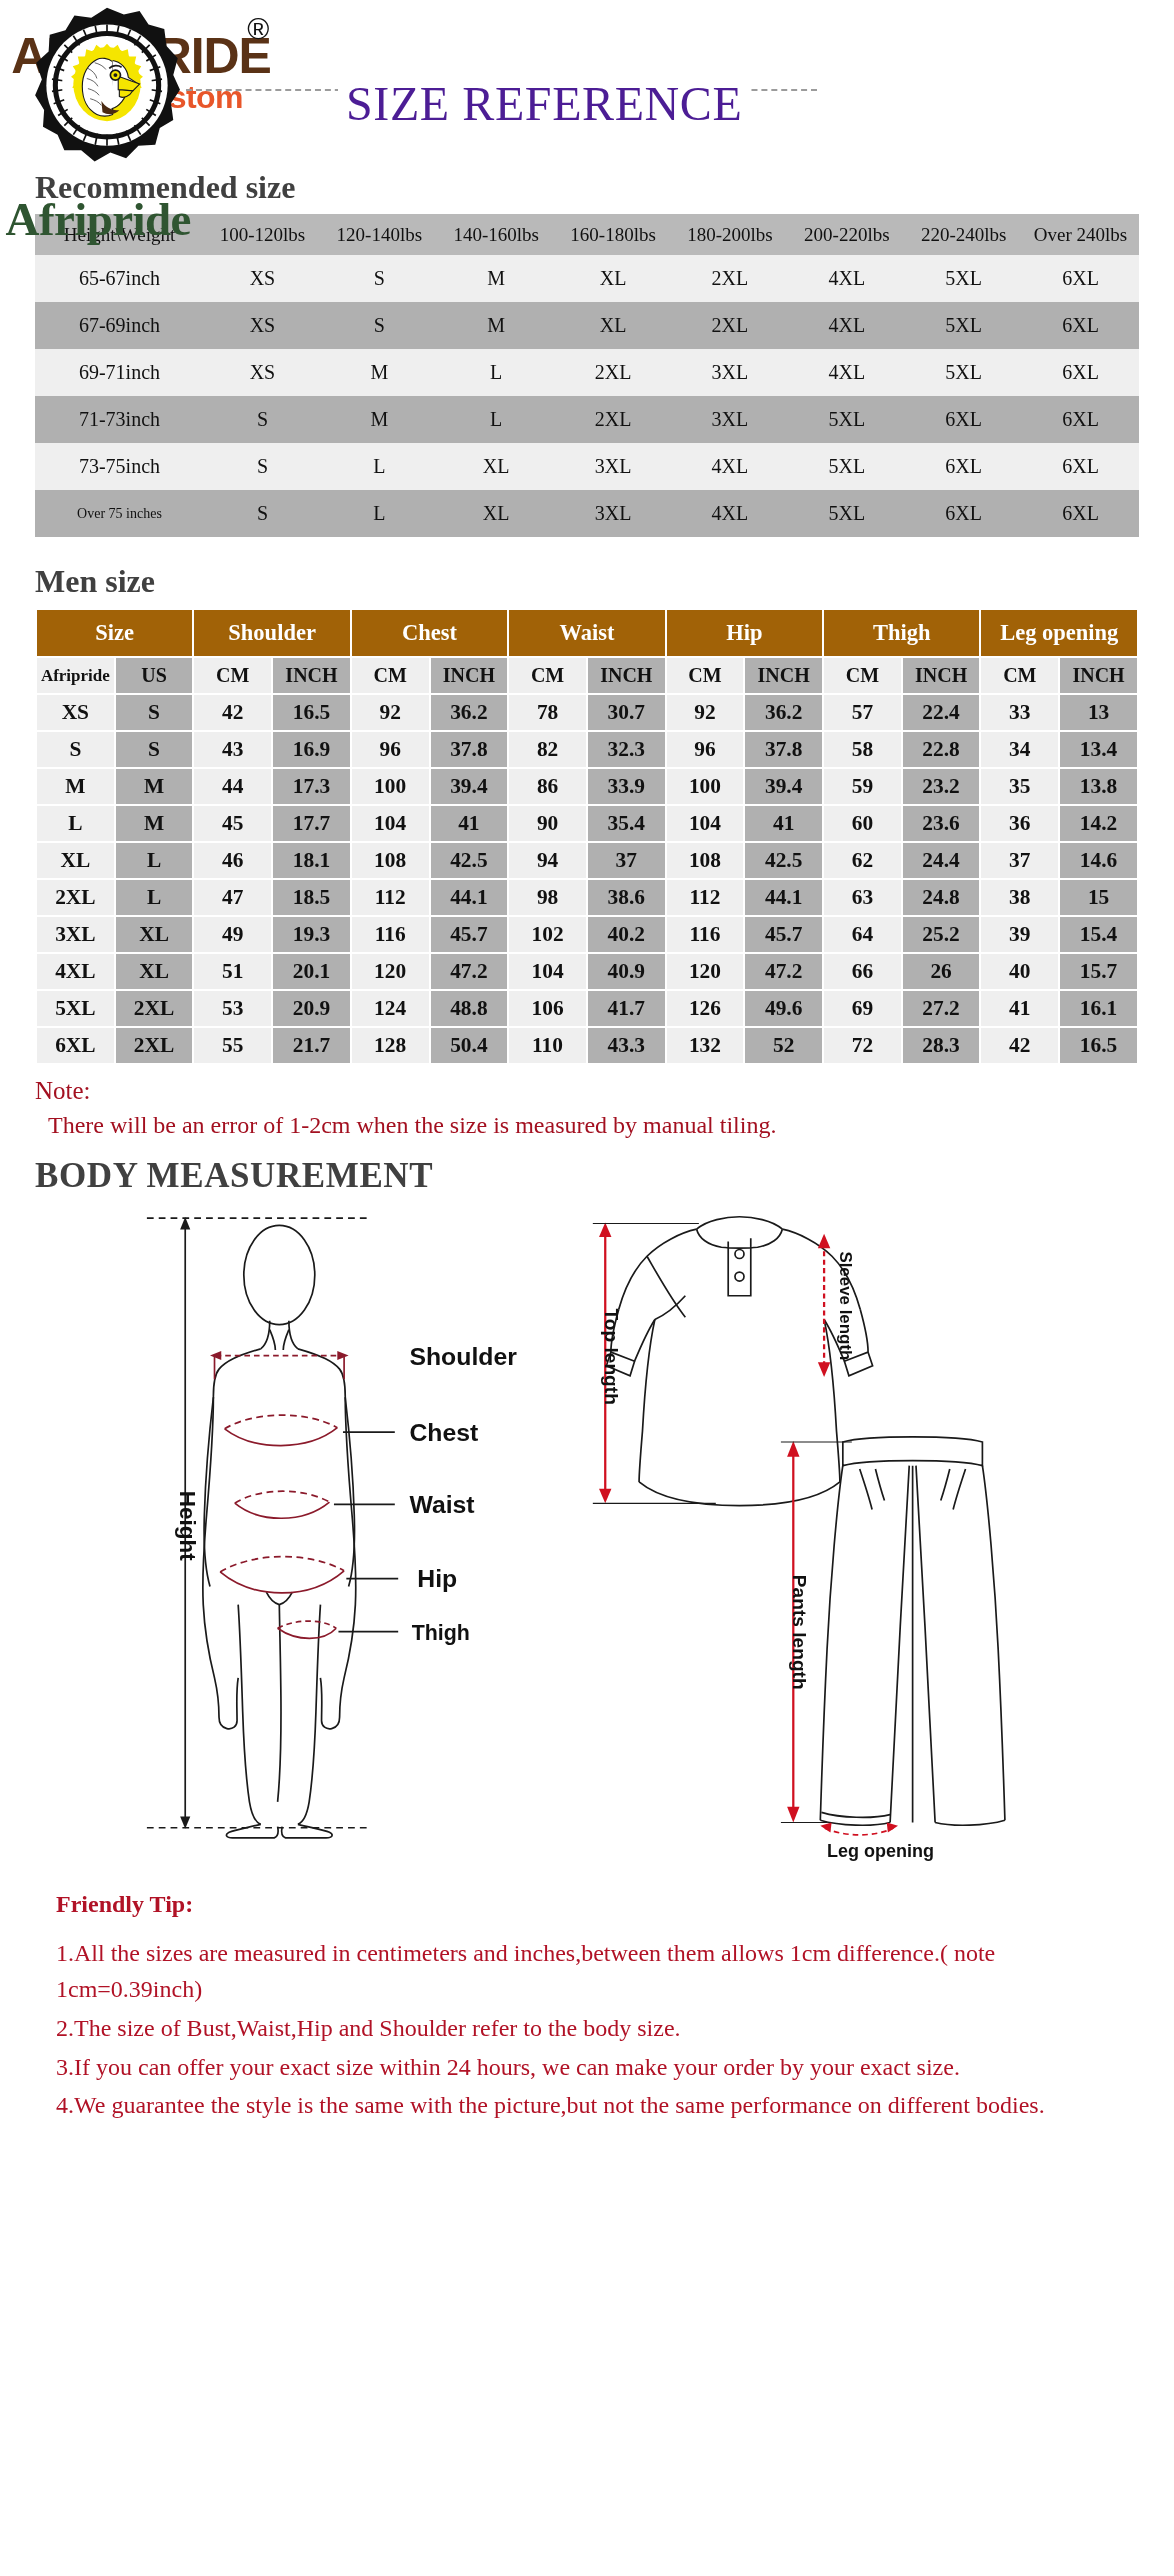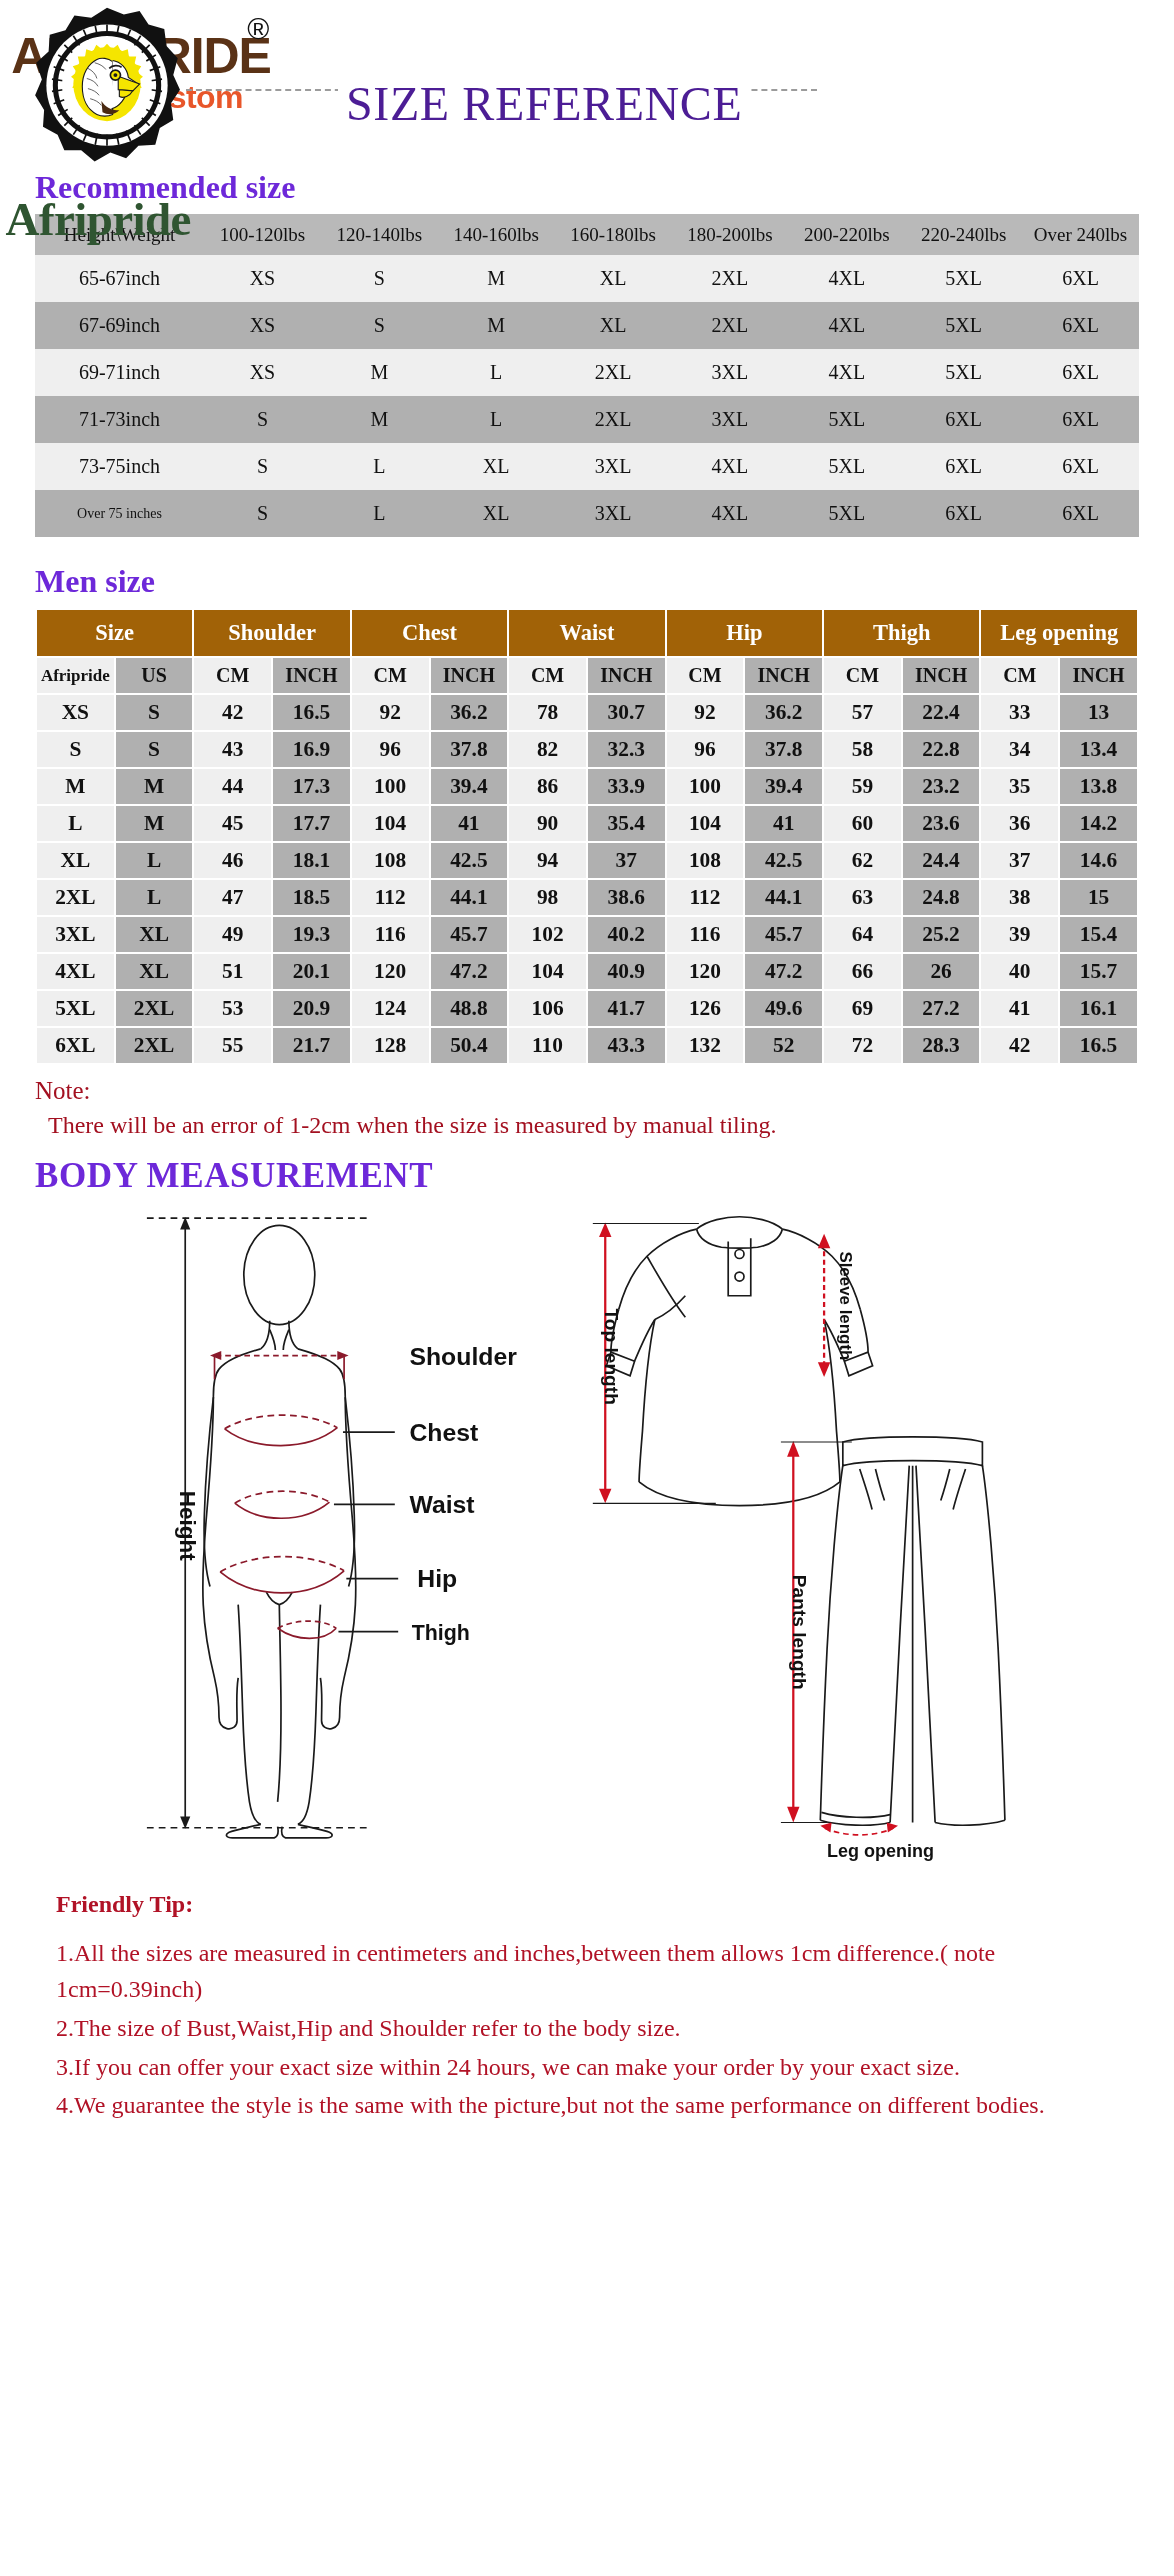--- a/index.html
+++ b/index.html
@@ -72,21 +72,21 @@
     background:#fff;
     padding:0 8px;
     margin-top:37px;
   }
 
   
   .section-heading {
     font-family:"Liberation Serif", serif;
     font-weight:bold;
     font-size:32px;
-    color:#6d28d9;
+    color:#404040;
     margin:0 0 8px 35px;
   }
   .section-heading.big {
     font-size:35px;
     letter-spacing:0.6px;
   }
 
   
   .watermark {
     position:absolute;

